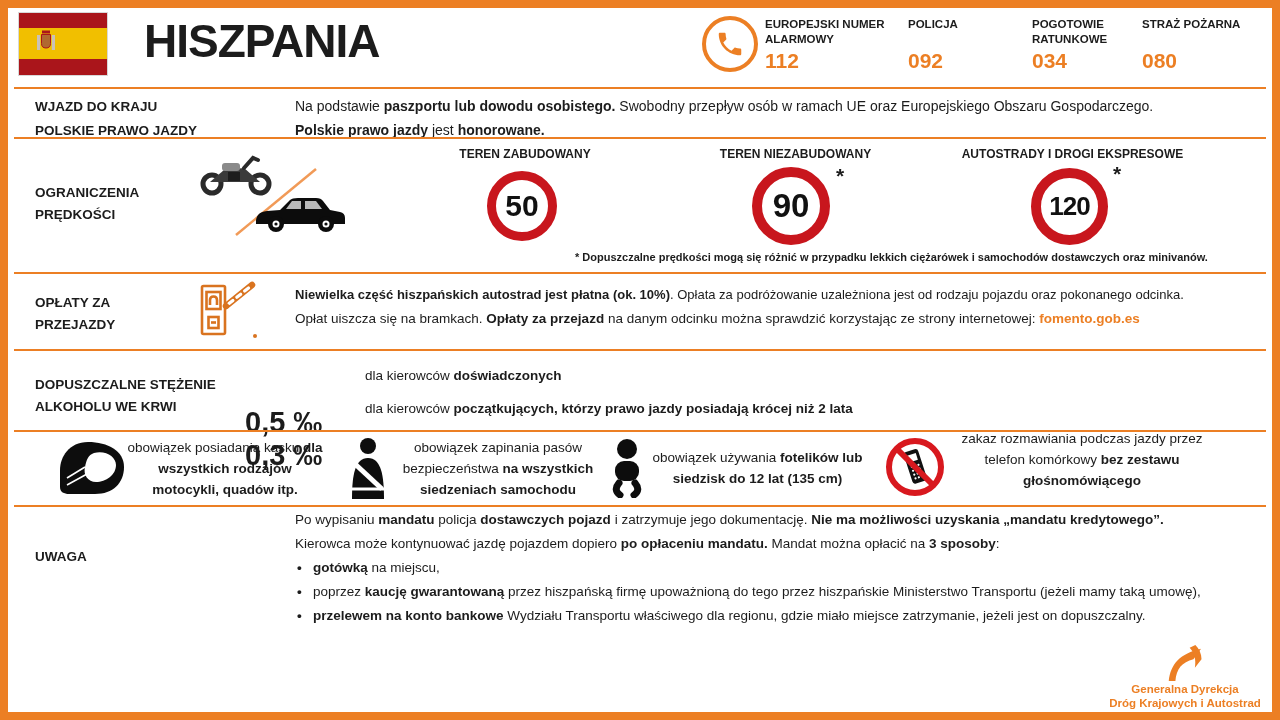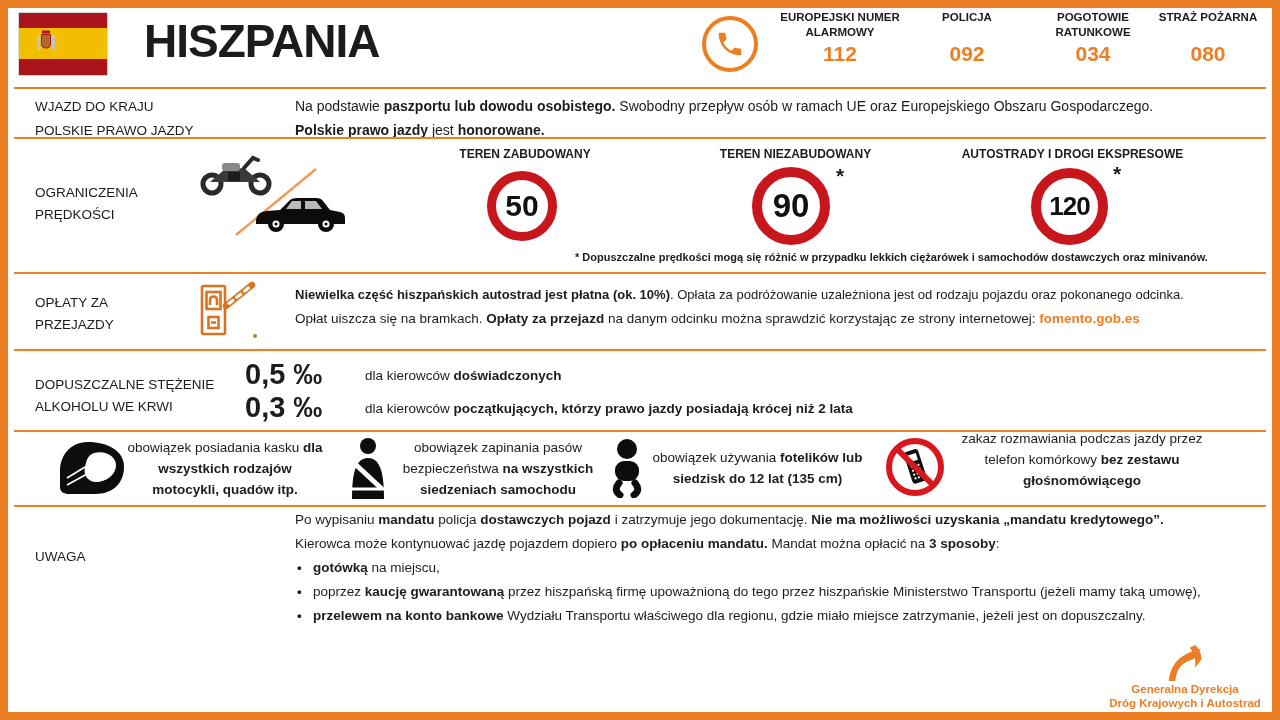--- a/index.html
+++ b/index.html
@@ -11,40 +11,40 @@
   body{
     width:1280px;height:720px;position:relative;background:#fff;
     font-family:"Liberation Sans",sans-serif;color:var(--ink);overflow:hidden;
   }
   .frame{position:absolute;inset:0;border:8px solid var(--orange);pointer-events:none;z-index:60;}
   .abs{position:absolute;}
   .line{position:absolute;white-space:nowrap;}
   .b{font-weight:bold;}
   .accent{color:var(--orange);}
   .divider{position:absolute;left:14px;width:1252px;height:2px;background:var(--orange);}
-  .side-label{position:absolute;left:35px;font-weight:normal;font-size:13.5px;white-space:pre-line;line-height:22px;}
+  .side-label{position:absolute;left:35px;font-weight:bold;font-size:13.5px;white-space:pre-line;line-height:22px;}
   .body-txt{font-size:14px;line-height:24px;}
   
   .flag{position:absolute;left:18px;top:12px;width:88px;height:62px;border:1px solid #d8d8d8;
         background:linear-gradient(to bottom,#AA151B 0 25%,#F1BF00 25% 75%,#AA151B 75% 100%);}
   .title{position:absolute;left:144px;top:14px;font-size:46px;font-weight:bold;letter-spacing:-1px;}
   .phone-badge{position:absolute;left:702px;top:16px;width:56px;height:56px;border:4px solid var(--orange);
         border-radius:50%;box-sizing:border-box;display:flex;align-items:center;justify-content:center;}
-  .em-col{position:absolute;top:10px;text-align:center;}
+  .em-col{position:absolute;top:17px;}
   .em-label{font-size:11.5px;font-weight:bold;line-height:15px;white-space:pre-line;}
   .em-num{position:absolute;left:0;right:0;top:32px;color:var(--orange);font-weight:bold;font-size:21px;}
   
   .sign{position:absolute;box-sizing:border-box;background:#fff;border-radius:50%;
         border:9px solid var(--sign-red);display:flex;align-items:center;justify-content:center;
         font-weight:bold;color:#111;}
   .sign-head{position:absolute;top:147px;font-size:12px;font-weight:bold;text-align:center;}
   .asterisk{position:absolute;font-size:21px;font-weight:bold;}
   .footnote{position:absolute;left:575px;top:251px;font-size:11px;font-weight:bold;white-space:nowrap;}
   
-  .alc-val{position:absolute;left:245px;font-size:29px;font-weight:bold;white-space:nowrap;}
+  .alc-val{position:absolute;left:245px;font-size:29px;font-weight:bold;white-space:nowrap;margin-top:48px;}
   .alc-desc{position:absolute;left:365px;font-size:13.5px;white-space:nowrap;}
   
   .rule-text{position:absolute;font-size:13.5px;line-height:21px;text-align:center;}
   
   .bullet-row{position:absolute;left:297px;font-size:13.5px;white-space:nowrap;}
   .bullet-mark{display:inline-block;width:16px;font-weight:bold;}
   
   .footer-org{position:absolute;left:1090px;top:683px;width:190px;text-align:center;
         color:var(--orange);font-weight:bold;font-size:11.5px;line-height:13.5px;white-space:pre-line;}
   svg{display:block;}

